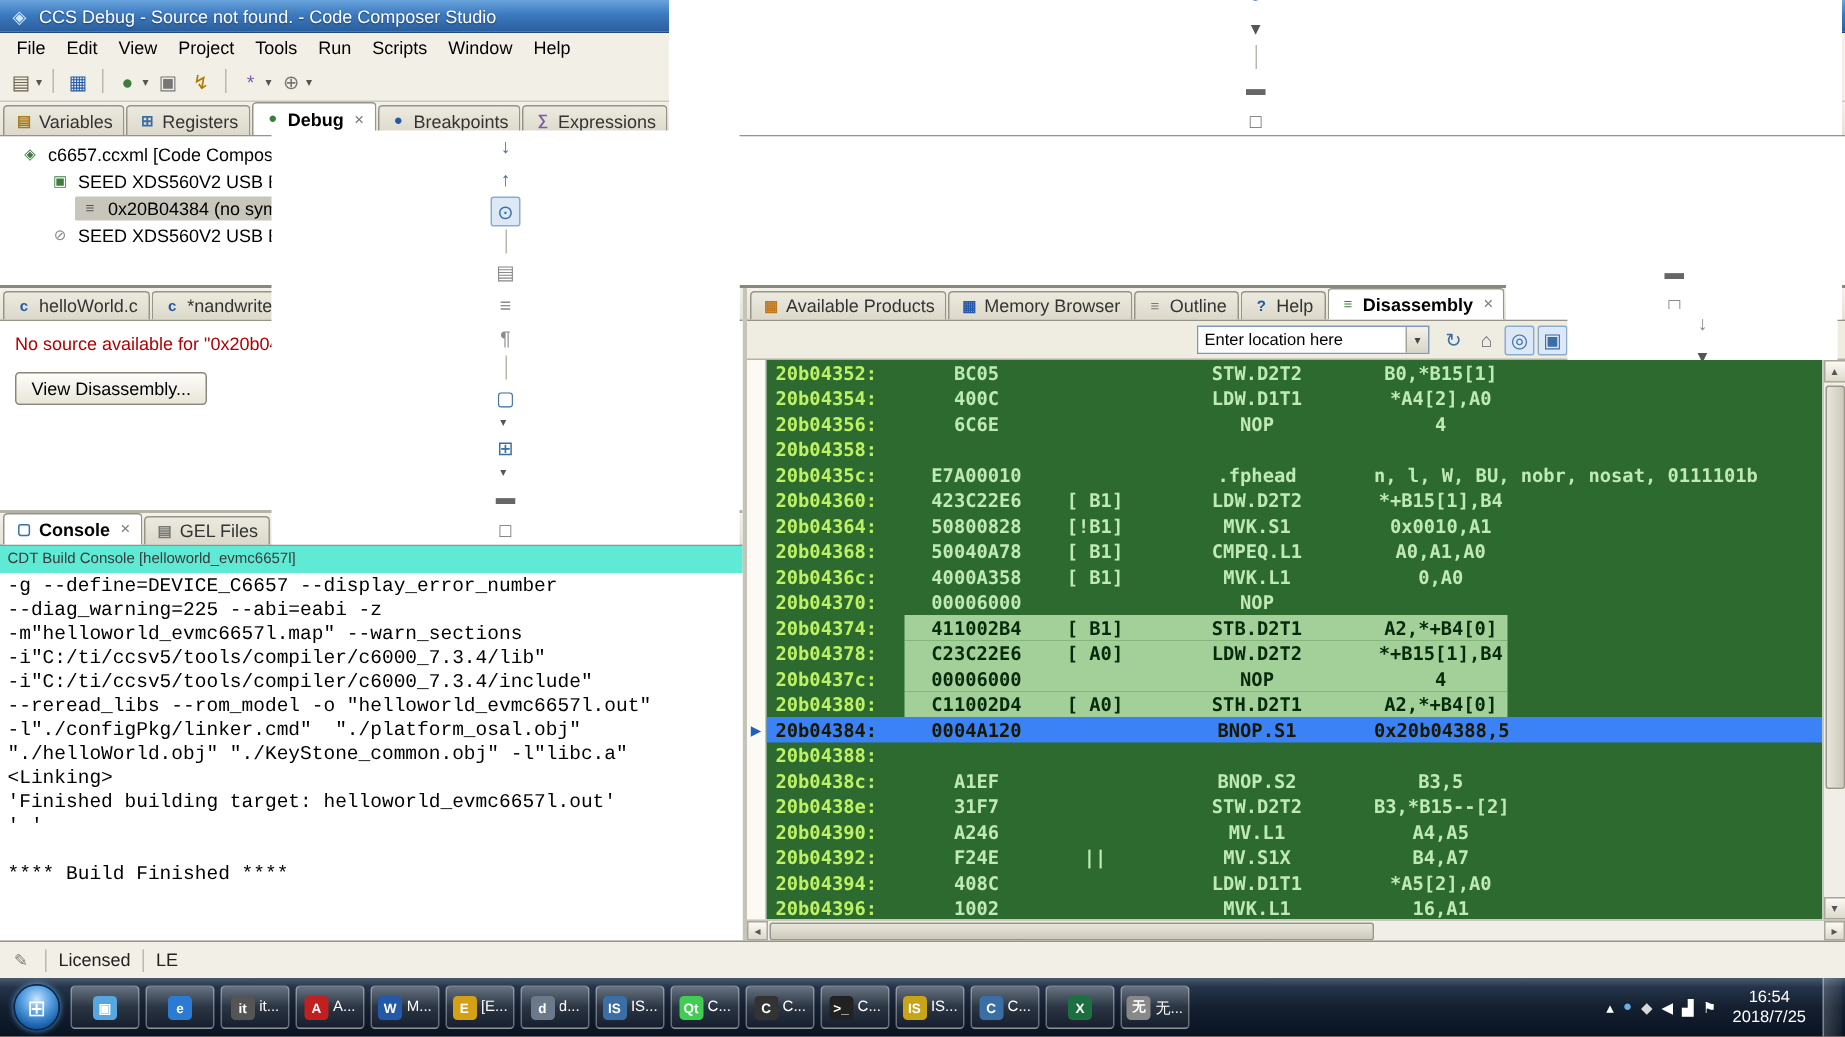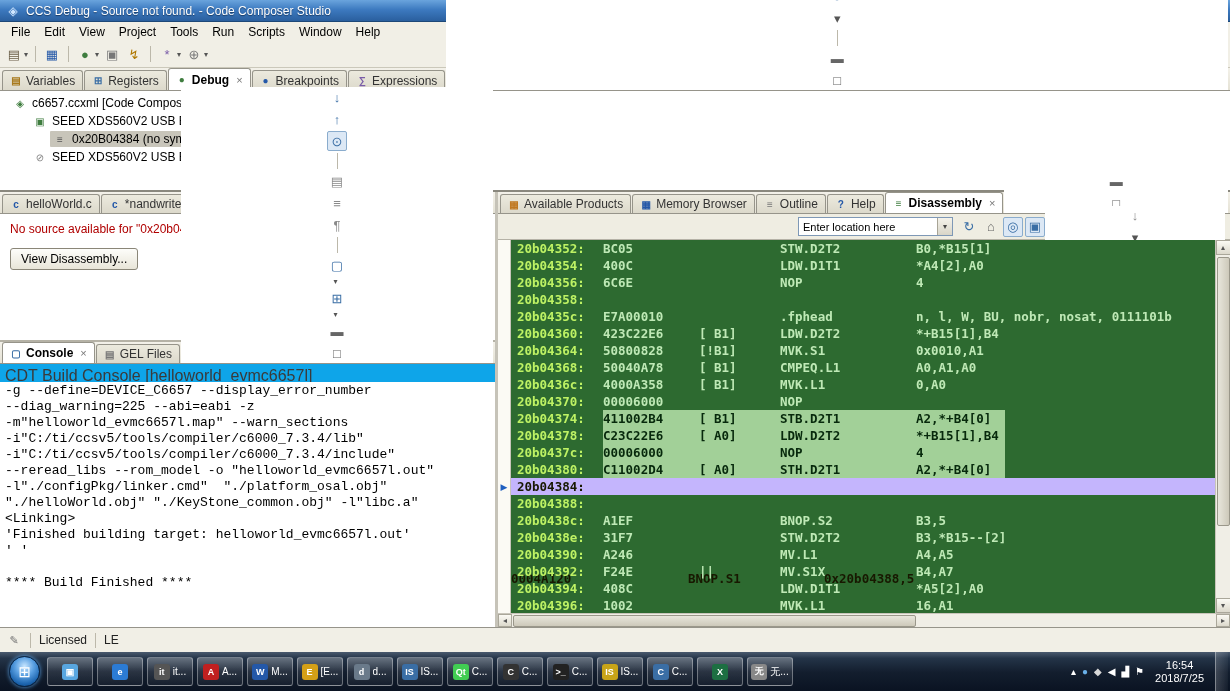--- a/index.html
+++ b/index.html
@@ -50,44 +50,44 @@
 
   
   .main { flex:1 1 auto; display:flex; min-height:0; background:#c6c3b8; }
   .left { width:498px; flex:0 0 498px; display:flex; flex-direction:column; border-right:3px solid #c6c3b8; background:#fff; min-height:0; }
   .right { flex:1 1 auto; display:flex; flex-direction:column; min-width:0; min-height:0; background:#fff; }
 
   .edbody { height:128px; flex:0 0 128px; background:#fff; padding:8px 10px; border-bottom:2px solid #b5b2a6; }
   .edmsg { color:#b00000; font-size:12px; margin-bottom:12px; }
   .btn { font-family:"Liberation Sans",sans-serif; font-size:12px; color:#000; padding:3px 10px; border:1px solid #8a8678; border-radius:3px; background:linear-gradient(#fdfdfa,#e8e5d8); cursor:default; }
 
-  .chead { height:18px; flex:0 0 18px; background:#0ea5e9; font-size:16px; color:#3a3a3a; padding:3px 5px 0; }
+  .chead { height:18px; flex:0 0 18px; background:#5eead4; font-size:10px; color:#3a3a3a; padding:3px 5px 0; }
   .cbody { flex:1 1 auto; background:#fff; overflow:hidden; padding:1px 5px; }
   .cline { font-family:"Liberation Mono","DejaVu Sans Mono",monospace; font-size:13px; line-height:16px; white-space:pre; color:#000; }
 
   
   .rtoolbar { height:26px; flex:0 0 26px; background:#efede2; border-bottom:1px solid #b5b2a6; display:flex; align-items:center; padding:2px 5px; }
   .combo { margin-left:295px; display:flex; align-items:flex-end; border:1px solid #7e98b6; background:#fff; height:19px; }
   .combo input { border:none; outline:none; width:138px; height:17px; font-family:"Liberation Sans",sans-serif; font-size:11px; padding:0 4px; color:#000; }
   .combodd { width:15px; height:17px; background:linear-gradient(#f4f2ea,#d8d5c8); border-left:1px solid #a8a496; font-size:8px; display:flex; align-items:center; justify-content:center; color:#444; }
   .dwrap { flex:1 1 auto; display:flex; flex-direction:column; min-height:0; }
   .darea { flex:1 1 auto; display:flex; min-height:0; }
   .dgutter { width:13px; flex:0 0 13px; background:#fbfaf4; border-right:1px solid #c8c5ba; }
   .gcell { height:17px; display:flex; align-items:center; justify-content:center; }
   .pcarrow { color:#1e5fc0; font-size:9px; }
   .dcontent { flex:1 1 auto; background:#2d6a30; overflow:hidden; }
   .drow { display:flex; height:17px; line-height:17px; font-family:"DejaVu Sans Mono","Liberation Mono",monospace; font-size:12.5px; font-weight:bold; color:#bfe9b6; white-space:pre; }
   .daddr { width:92px; flex:0 0 92px; padding-left:6px; color:#bef264; }
-  .dsel { display:flex; width:402px; flex:0 0 402px; }
+  .dsel { display:flex; width:402px; flex:0 0 402px;text-align:center; }
   .dcode { width:96px; flex:0 0 96px; }
   .dpred { width:62px; flex:0 0 62px; }
   .dmn { width:116px; flex:0 0 116px;margin-left:19px; }
   .dops { flex:1 1 auto;margin-left:20px; }
   .dsel.selbg { background:#a2d098; } .dsel.selbg span { color:#07290c; }
-  .drow.cur { background:#c4b5fd;flex-direction:column; } .drow.cur span, .drow.cur .daddr { color:#181800; }
+  .drow.cur { background:#3b82f6; } .drow.cur span, .drow.cur .daddr { color:#181800; }
 
   
   .vscroll { width:15px; flex:0 0 15px; background:#f0eee6; border-left:1px solid #c8c5ba; display:flex; flex-direction:column; align-items:center; position:relative; }
   .sarrow { width:15px; height:15px; display:flex; align-items:center; justify-content:center; font-size:8px; color:#555; background:linear-gradient(#fbfaf4,#dcd9cc); border:1px solid #aaa79a; }
   .vscroll .sarrow.bottom { margin-top:auto; }
   .vthumb { position:absolute; top:17px; left:1px; width:13px; height:72%; background:linear-gradient(90deg,#e8e6dc,#cdc9ba); border:1px solid #9a978a; border-radius:2px; }
   .hscroll { height:14px; flex:0 0 14px; background:#f0eee6; border-top:1px solid #c8c5ba; display:flex; align-items:center; }
   .hscroll .sarrow { width:14px; height:13px; }
   .hthumb { width:55%; height:12px; margin-left:1px; background:linear-gradient(#e8e6dc,#cdc9ba); border:1px solid #9a978a; border-radius:2px; }
 

